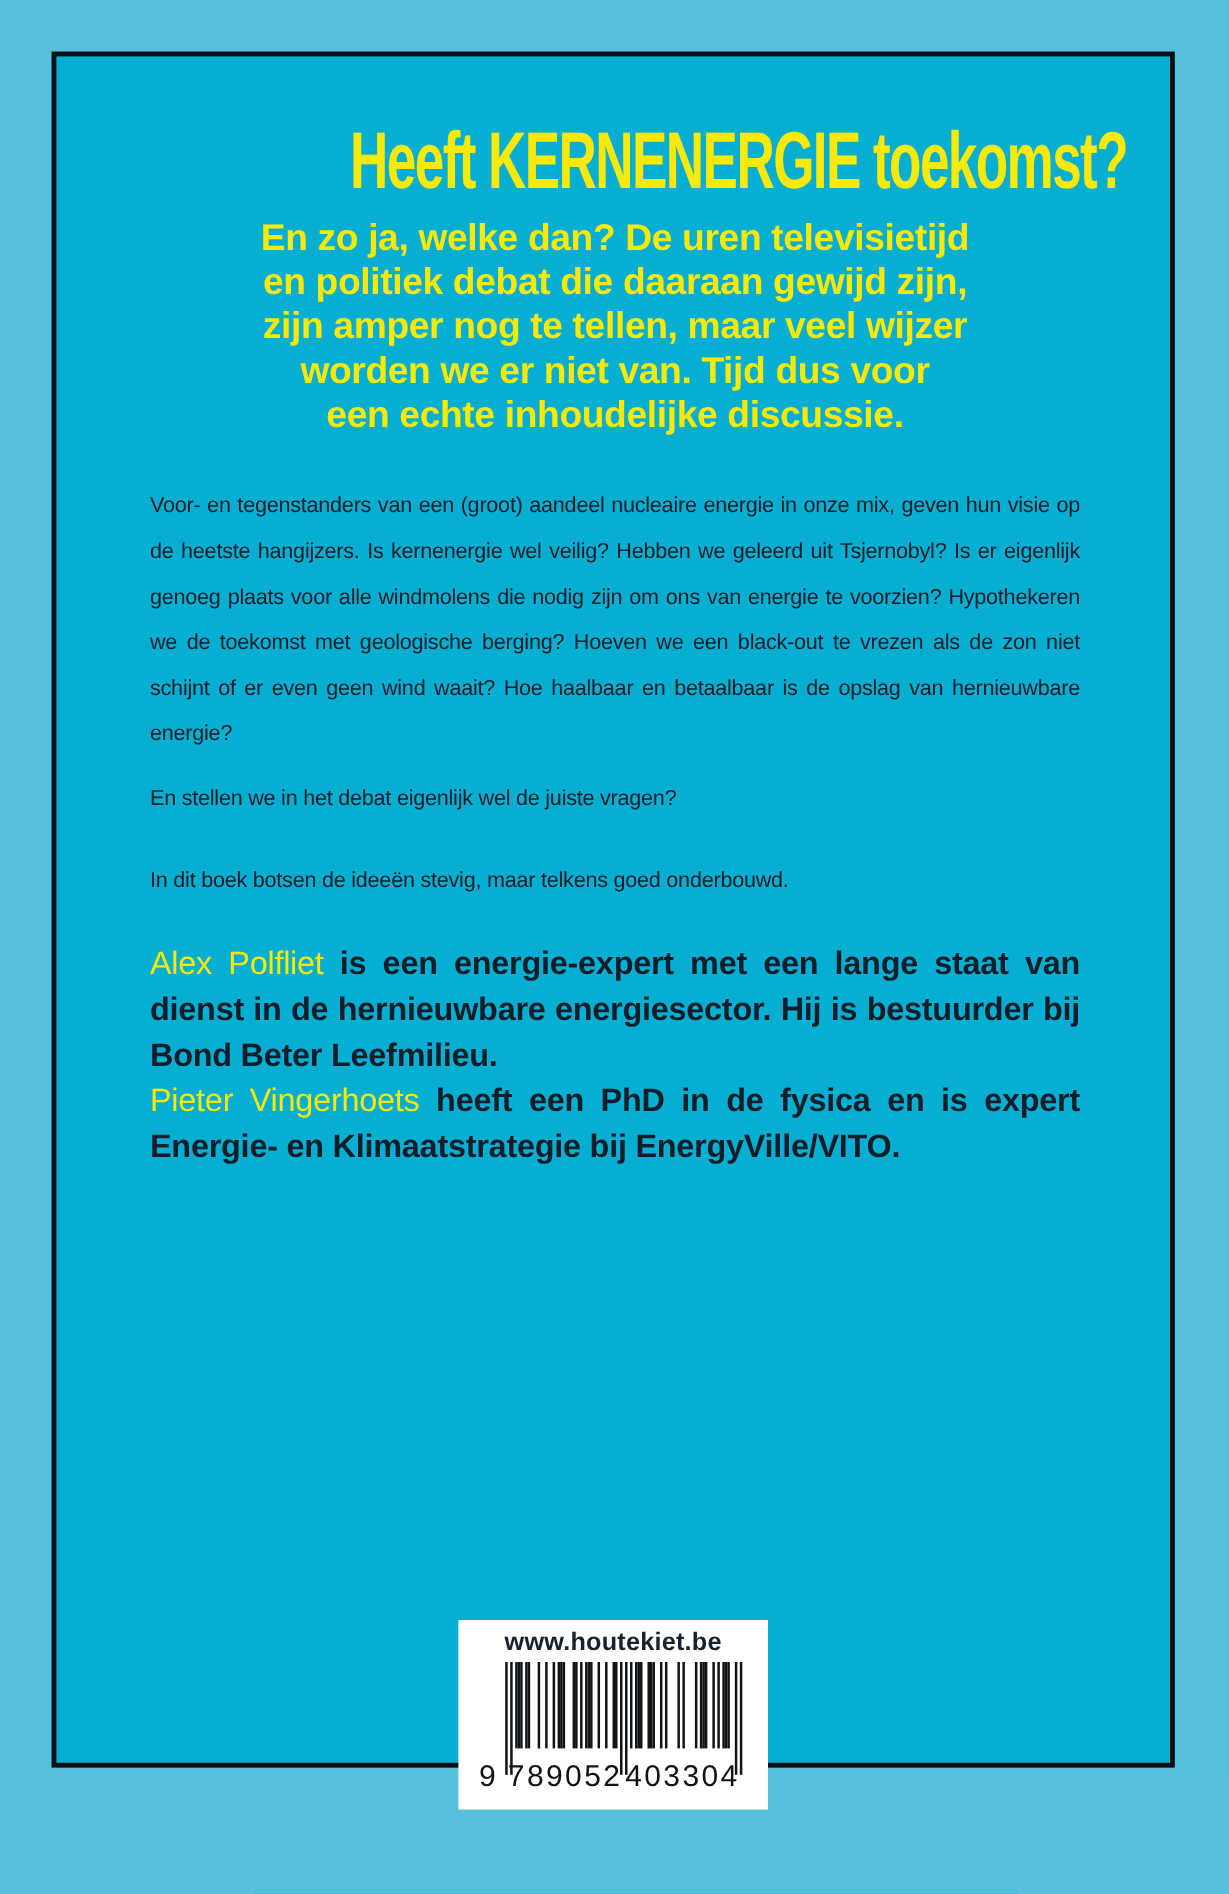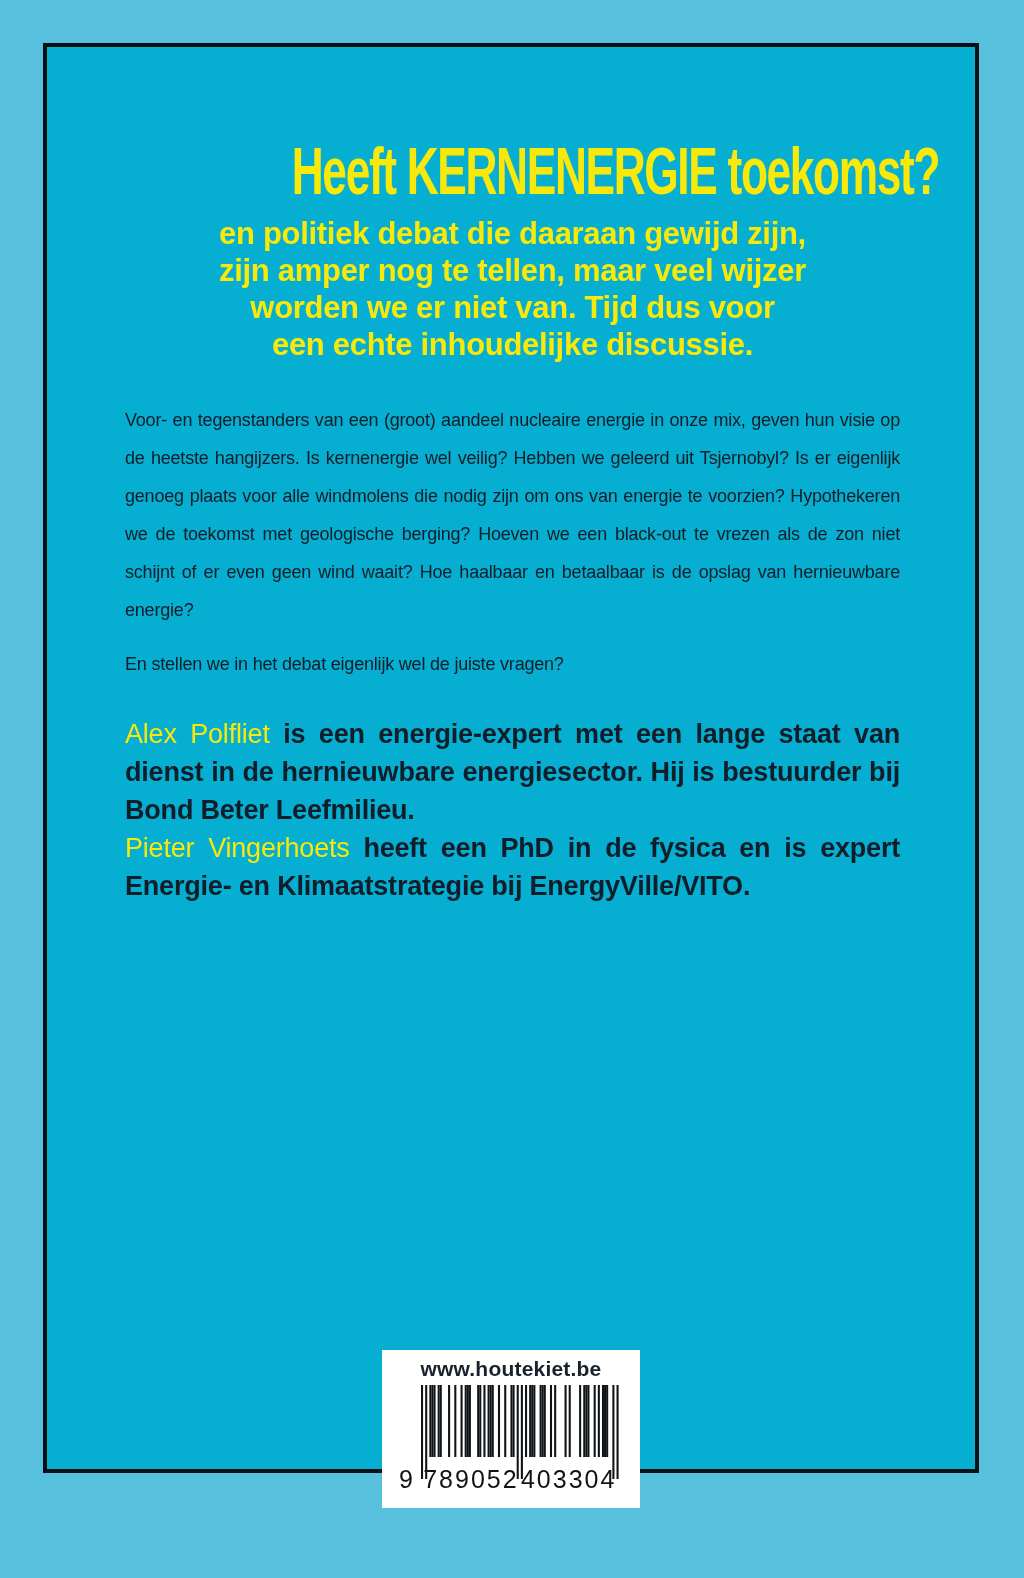--- a/index.html
+++ b/index.html
@@ -23,21 +23,21 @@
     width: 928px;   
     height: 1422px; 
     border: 4px solid var(--frame-border, #0b1016);
     background: var(--inner-bg, #06aed1);
     box-sizing: content-box;
     padding: 0;
   }
   .frame-content {
     position: absolute;
     left: 0; top: 0; right: 0; bottom: 0;
-    padding: 92px 75px 0 78px;
+    padding: 56px 75px 0 78px;
     box-sizing: border-box;
   }
   .headline-wrap {
     text-align: center;
     overflow: visible;
     white-space: nowrap;
   }
   .headline {
     display: inline-block;
     font-size: 67px;
@@ -109,29 +109,31 @@
 <div class="page">
 
   <div class="cover-frame">
     <div class="frame-content">
 
       <div class="headline-wrap">
         <div class="headline">Heeft KERNENERGIE toekomst?</div>
       </div>
 
       <div class="subhead">
+        <div>En zo ja, welke dan? De uren televisietijd</div>
         <div>en politiek debat die daaraan gewijd zijn,</div>
         <div>zijn amper nog te tellen, maar veel wijzer</div>
         <div>worden we er niet van. Tijd dus voor</div>
         <div>een echte inhoudelijke discussie.</div>
       </div>
 
       <div class="body-copy">
         <p>Voor- en tegenstanders van een (groot) aandeel nucleaire energie in onze mix, geven hun visie op de heetste hangijzers. Is kernenergie wel veilig? Hebben we geleerd uit Tsjernobyl? Is er eigenlijk genoeg plaats voor alle windmolens die nodig zijn om ons van energie te voorzien? Hypothekeren we de toekomst met geologische berging? Hoeven we een black-out te vrezen als de zon niet schijnt of er even geen wind waait? Hoe haalbaar en betaalbaar is de opslag van hernieuwbare energie?</p>
         <p class="gap-1">En stellen we in het debat eigenlijk wel de juiste vragen?</p>
+        <p class="gap-2">In dit boek botsen de ideeën stevig, maar telkens goed onderbouwd.</p>
       </div>
 
       <div class="authors">
         <p><span class="author-name">Alex Polfliet</span><span> is een energie-expert met een lange staat van dienst in de hernieuwbare energiesector. Hij is bestuurder bij Bond Beter Leefmilieu.</span></p>
         <p><span class="author-name">Pieter Vingerhoets</span><span> heeft een PhD in de fysica en is expert Energie- en Klimaatstrategie bij EnergyVille/VITO.</span></p>
       </div>
 
     </div>
   </div>
 

